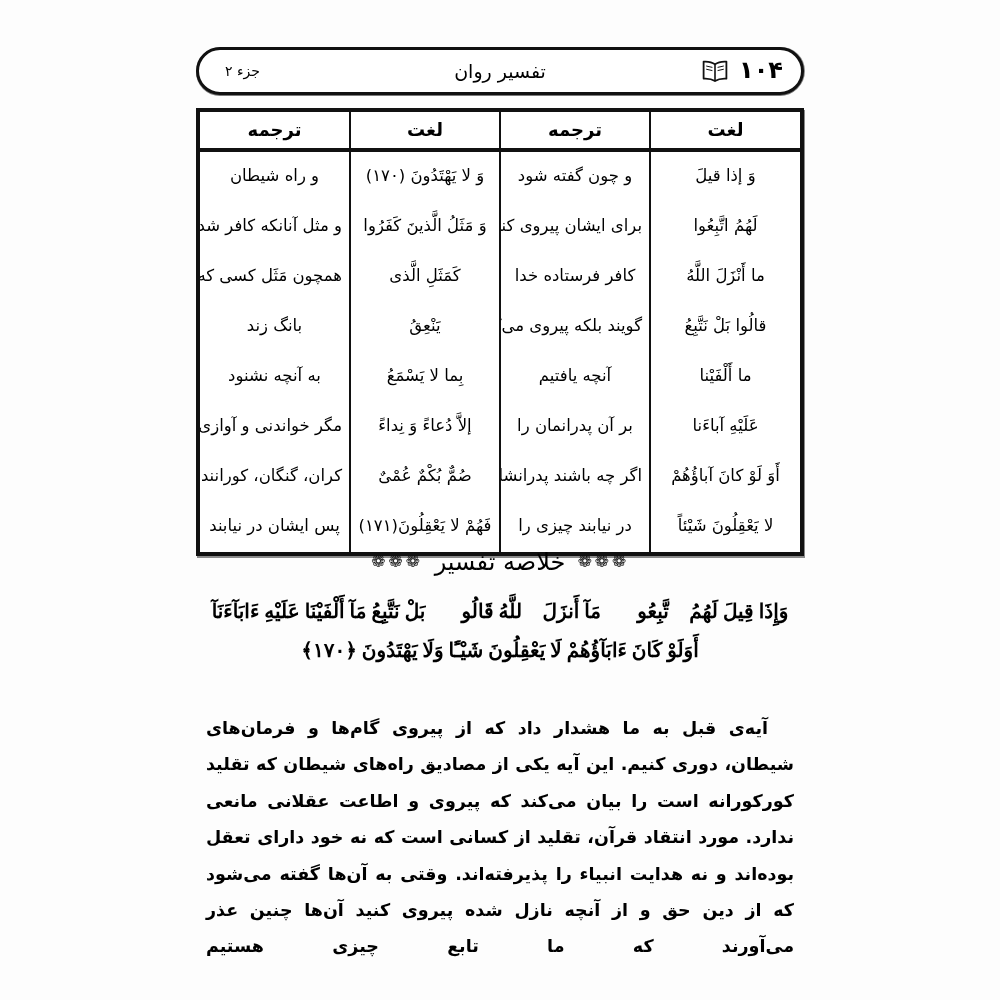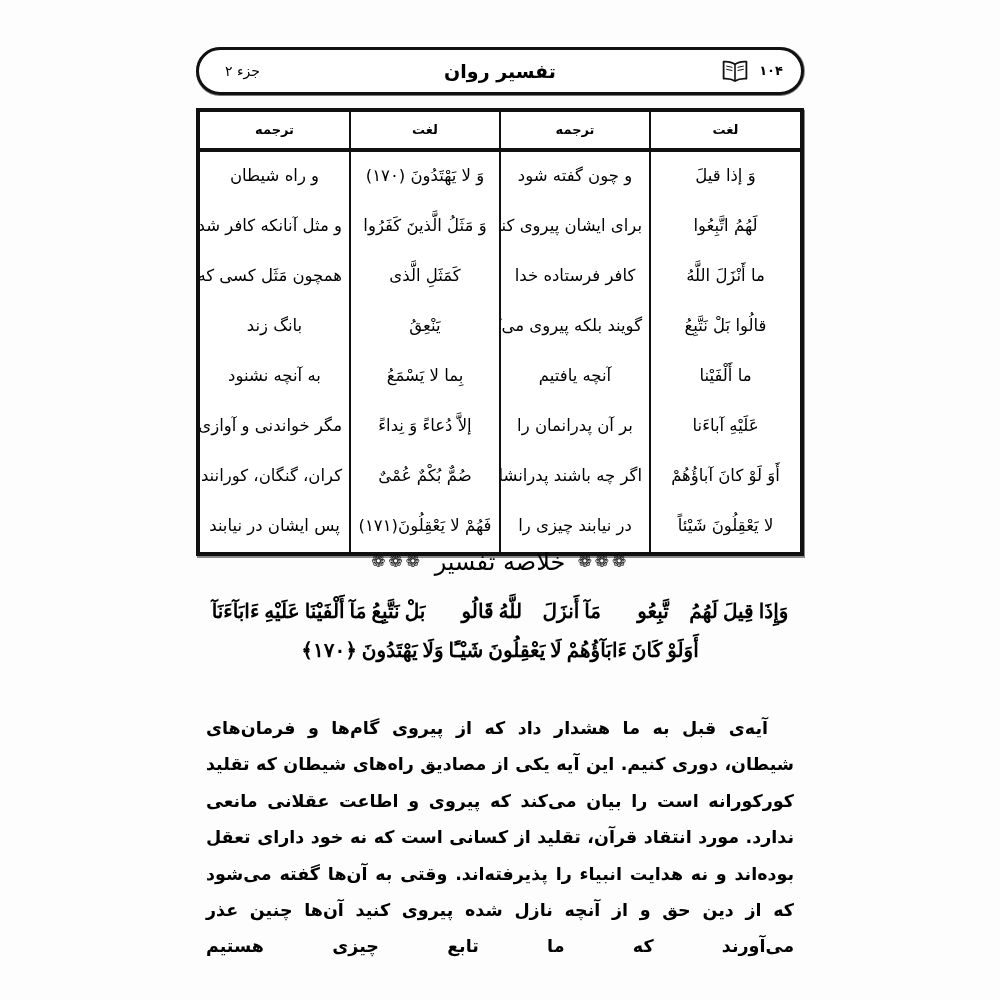--- a/index.html
+++ b/index.html
@@ -51,34 +51,34 @@
     right: 18px;
     top: 0;
     height: 100%;
     display: flex;
     align-items: center;
     gap: 9px;
     direction: rtl;
   }
   .book-icon svg { display: block; }
   .hdr-pagenum {
-    font-size: 13px;
+    font-size: 24px;
     font-weight: bold;
     letter-spacing: 1px;
     padding-bottom: 2px;
   }
   .hdr-title {
     position: absolute;
     left: 0; right: 0; top: 0;
     height: 100%;
     display: flex;
     align-items: center;
     justify-content: center;
     font-size: 19px;
-    font-weight: bold;
+    font-weight: normal;
     padding-bottom: 2px;
   }
   .hdr-juz {
     position: absolute;
     left: 26px;
     top: 0;
     height: 100%;
     display: flex;
     align-items: center;
     font-size: 14px;
@@ -109,21 +109,21 @@
     border-right: none;
     padding: 0;
     text-align: center;
     vertical-align: middle;
   }
   table.vocab th:last-child, table.vocab td:last-child {
     border-left: none;
   }
   table.vocab thead th {
     height: 34px;
-    font-size: 13px;
+    font-size: 18px;
     font-weight: bold;
     border-bottom: 4px solid #111;
     padding-bottom: 2px;
   }
   table.vocab tbody td {
     height: 46px;
     font-size: 16.5px;
     line-height: 1.15;
     padding: 1px 7px 3px 7px;
     white-space: nowrap;

